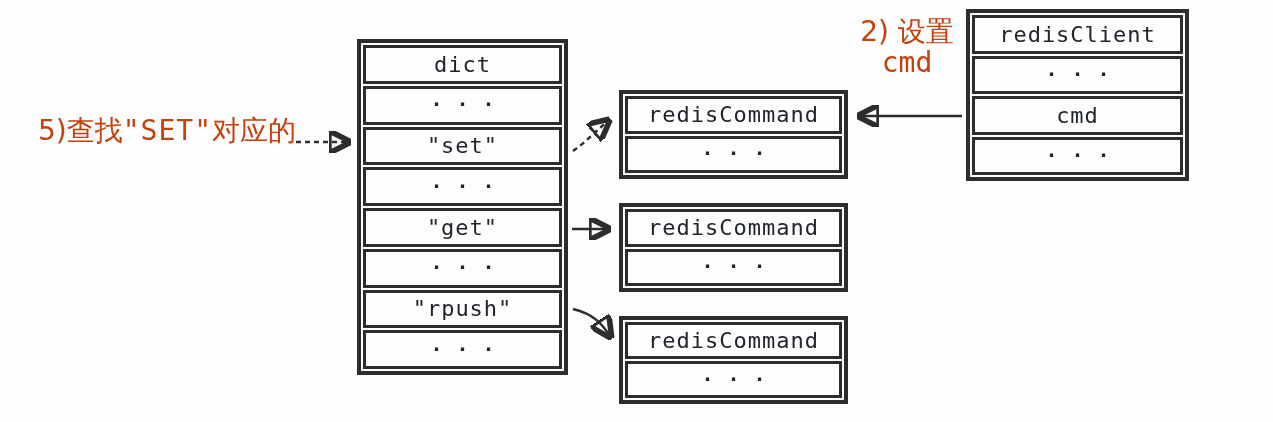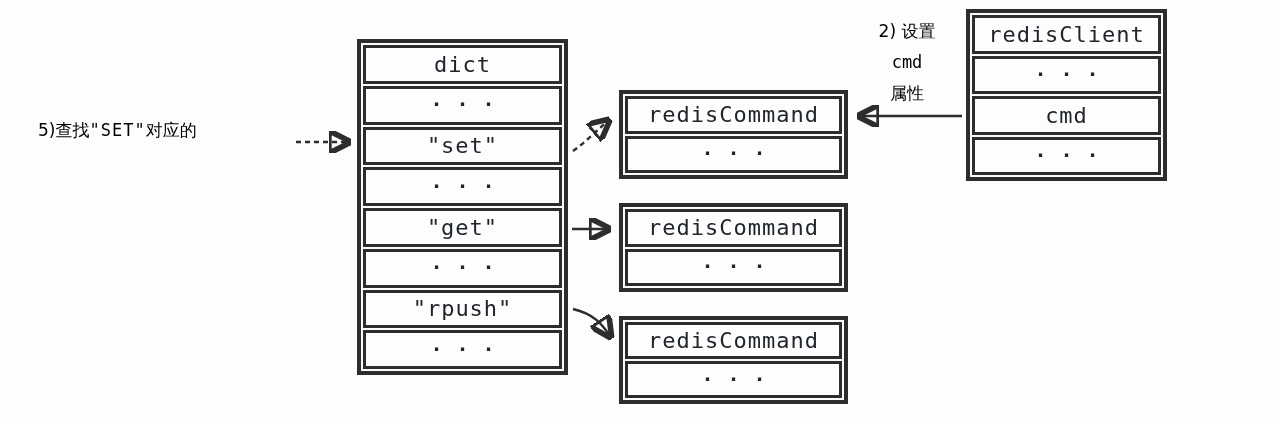--- a/index.html
+++ b/index.html
@@ -48,28 +48,28 @@
     font-size: 20px;
     letter-spacing: 14px;
     text-indent: 14px;
   }
 
   
   #dict-table        { left: 357px; top: 39px;  width: 211px; height: 336px; }
   #redis-command-1   { left: 619px; top: 90px;  width: 229px; height: 89px; }
   #redis-command-2   { left: 619px; top: 203px; width: 229px; height: 89px; }
   #redis-command-3   { left: 619px; top: 316px; width: 229px; height: 88px; }
-  #redis-client-table{ left: 966px; top: 9px;   width: 201px; height: 172px; }
+  #redis-client-table{ left: 966px; top: 9px;   width: 223px; height: 172px; }
 
   
   .note {
     position: absolute;
     font-family: "DejaVu Sans", sans-serif;
-    font-size: 17px;
-    color: #000000;
+    font-size: 28px;
+    color: #c2410c;
   }
   #step1-note { left: 38px; top: 115px; line-height: 31px; white-space: nowrap; }
   #step1-note .code { font-family: "DejaVu Sans Mono", monospace; letter-spacing: 1px; }
   #step1-note .gap { margin-left: 10px; }
   #step2-note { left: 852px; top: 16px; width: 110px; text-align: center; line-height: 31px; }
   #step2-note .code { font-family: "DejaVu Sans Mono", monospace; }
 
   
   svg.arrows { position: absolute; inset: 0; pointer-events: none; }
   svg.arrows path {
@@ -84,21 +84,20 @@
 
 <div class="canvas">
 
   <div class="note" id="step1-note">
     <div><span>5)查找</span><span class="code">"SET"</span><span>对应的</span></div>
   </div>
 
   <div class="note" id="step2-note">
     <div>2) 设置</div>
     <div class="code">cmd</div>
-    <div>属性</div>
   </div>
 
   <div class="struct" id="dict-table">
     <div class="row">
         <span>dict</span>
       </div>
     <div class="row dots">
         <span>...</span>
       </div>
     <div class="row">

